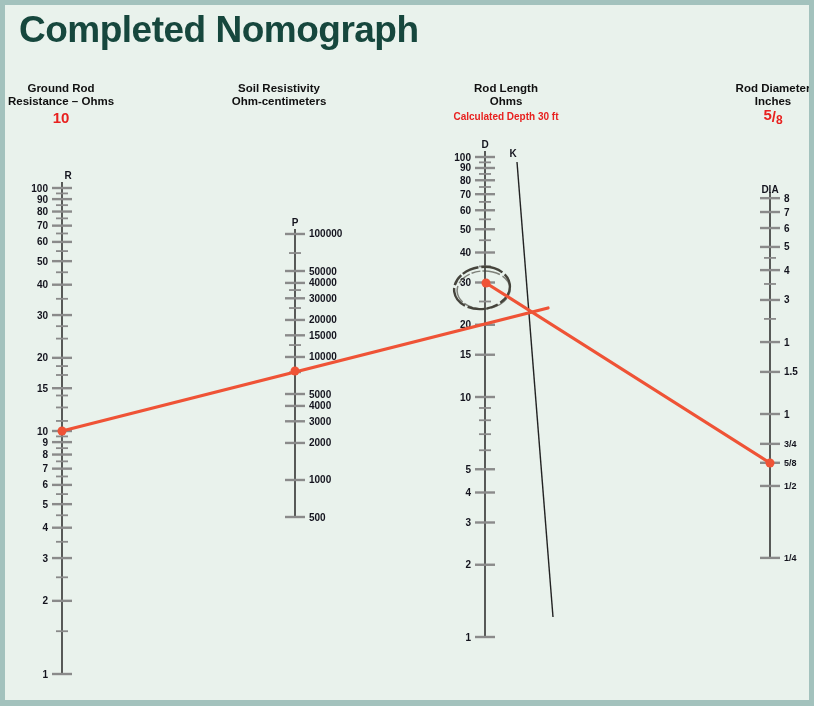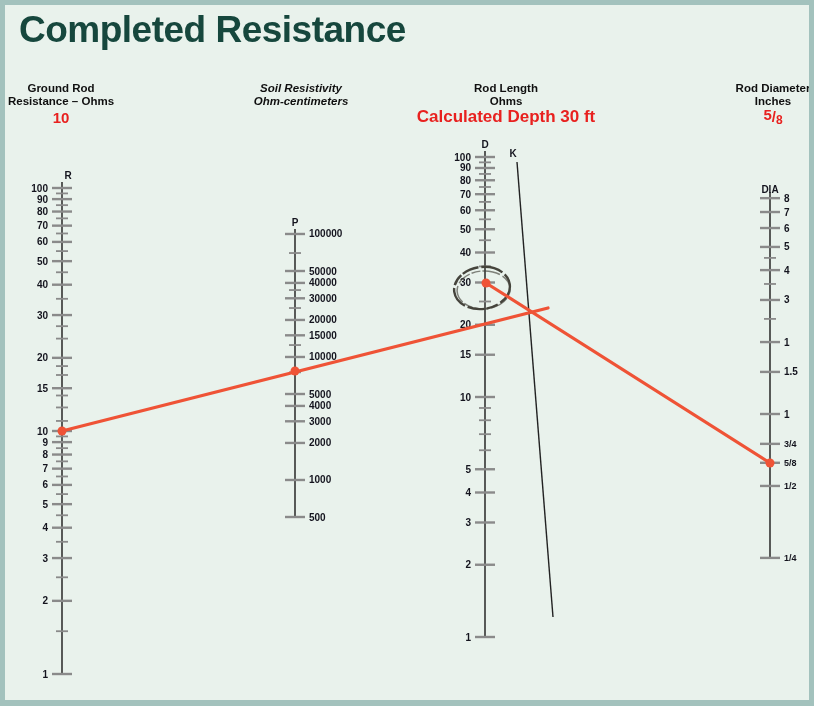--- a/index.html
+++ b/index.html
@@ -17,25 +17,25 @@
     position:absolute;left:14px;top:4px;
     font-size:37px;font-weight:bold;color:#16473d;
     letter-spacing:-0.5px;
   }
   #chart{position:absolute;left:0;top:0;}
   .col-header{
     position:absolute;top:77px;width:240px;margin-left:-120px;
     text-align:center;font-size:11.5px;font-weight:bold;
     color:#101010;line-height:12.5px;
   }
-  .col-1{left:56px;} .col-2{left:296px;font-style:italic;} .col-3{left:501px;} .col-4{left:768px;}
+  .col-1{left:56px;} .col-2{left:274px;} .col-3{left:501px;} .col-4{left:768px;}
   .col-value{margin-top:5px;color:#e8211f;font-weight:bold;}
   .col-1 .col-value{font-size:15px;}
   .col-2 .col-value{font-size:16px;}
-  .col-3 .col-value{font-size:17px;margin-top:4px;}
+  .col-3 .col-value{font-size:10px;margin-top:4px;}
   .col-4 .col-value{font-size:15px;margin-top:2px;}
   .frac-num{font-size:15px;vertical-align:3px;}
   .frac-slash{font-size:15px;vertical-align:1px;}
   .frac-den{font-size:12px;vertical-align:-1px;}
 </style>
 </head>
 <body>
 
 <div class="page">
 
@@ -220,21 +220,21 @@
       <ellipse cx="477" cy="283" rx="28" ry="21" fill="none" stroke="#45443c" stroke-width="2.4" stroke-dasharray="22 3 12 2 17 3" transform="rotate(-8 477 283)"></ellipse>
       <ellipse cx="478.5" cy="285" rx="26.5" ry="19" fill="none" stroke="#45443c" stroke-width="1.5" opacity="0.65" stroke-dasharray="9 2 18 3 14 2" transform="rotate(-3 477 283)"></ellipse>
       <line x1="57" y1="426" x2="543" y2="303" stroke="#ef5336" stroke-width="3.2" stroke-linecap="round"></line>
       <circle cx="57" cy="426" r="4.5" fill="#ef5336"></circle>
       <circle cx="290" cy="366" r="4.5" fill="#ef5336"></circle>
       <line x1="481" y1="278" x2="765" y2="458" stroke="#ef5336" stroke-width="3.2" stroke-linecap="round"></line>
       <circle cx="481" cy="278" r="4.5" fill="#ef5336"></circle>
       <circle cx="765" cy="458" r="4.5" fill="#ef5336"></circle>
     </svg>
 
-  <div class="title">Completed Resistance</div>
+  <div class="title">Completed Nomograph</div>
 
   <div class="col-header col-1">
     <div>Ground Rod</div>
     <div>Resistance – Ohms</div>
     <div class="col-value">10</div>
   </div>
 
   <div class="col-header col-2">
     <div>Soil Resistivity</div>
     <div>Ohm-centimeters</div>

